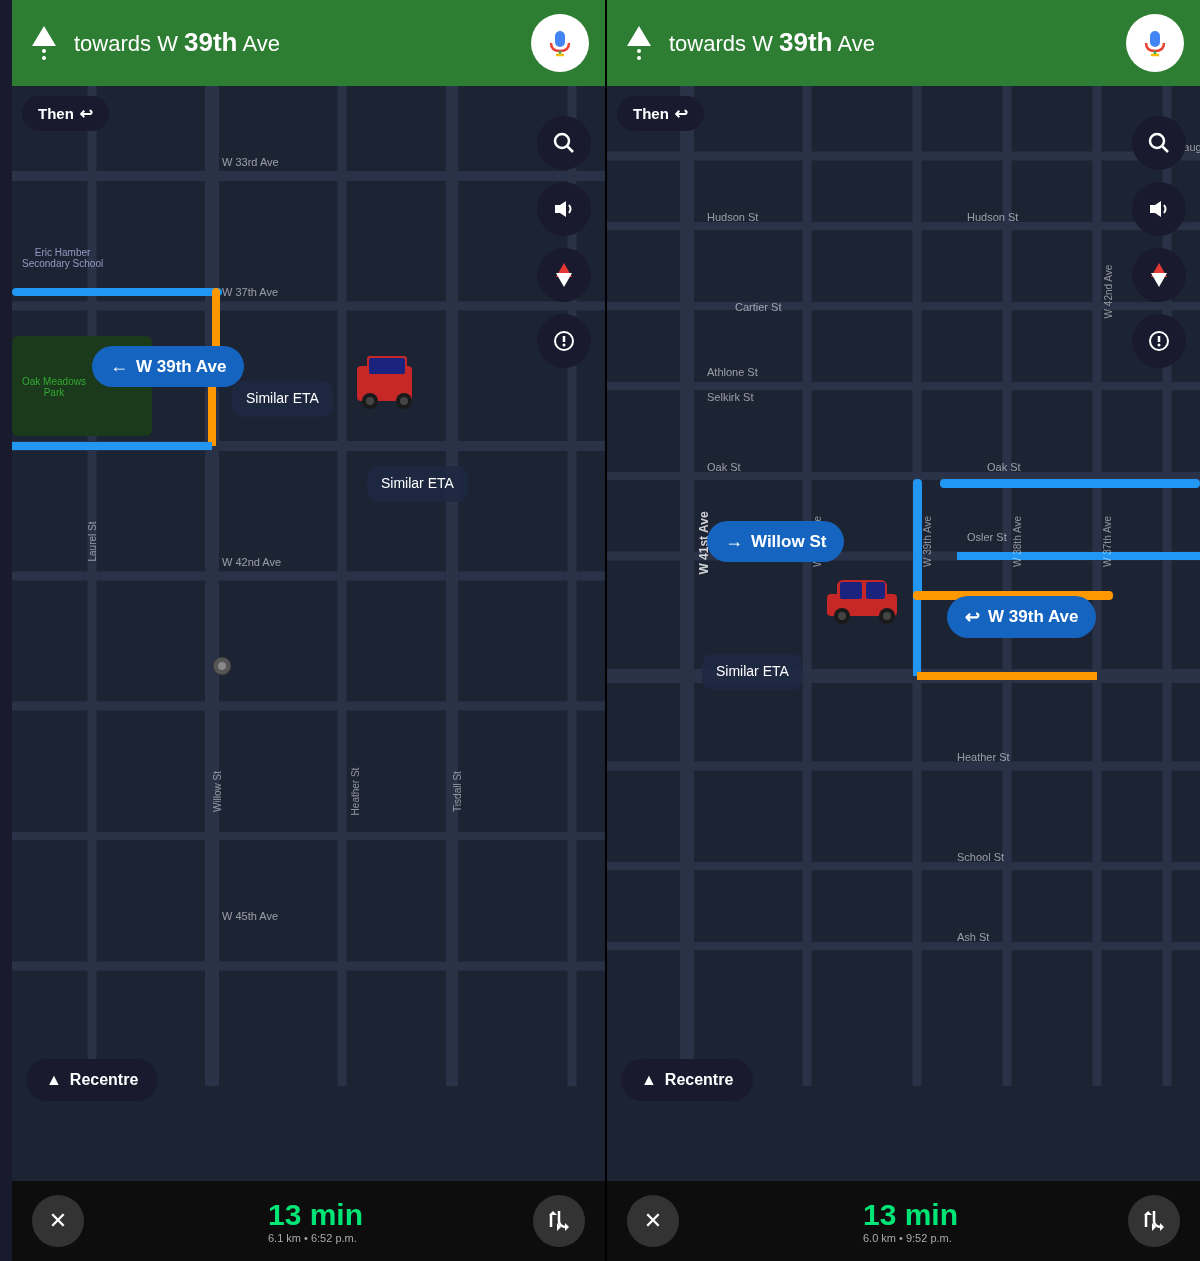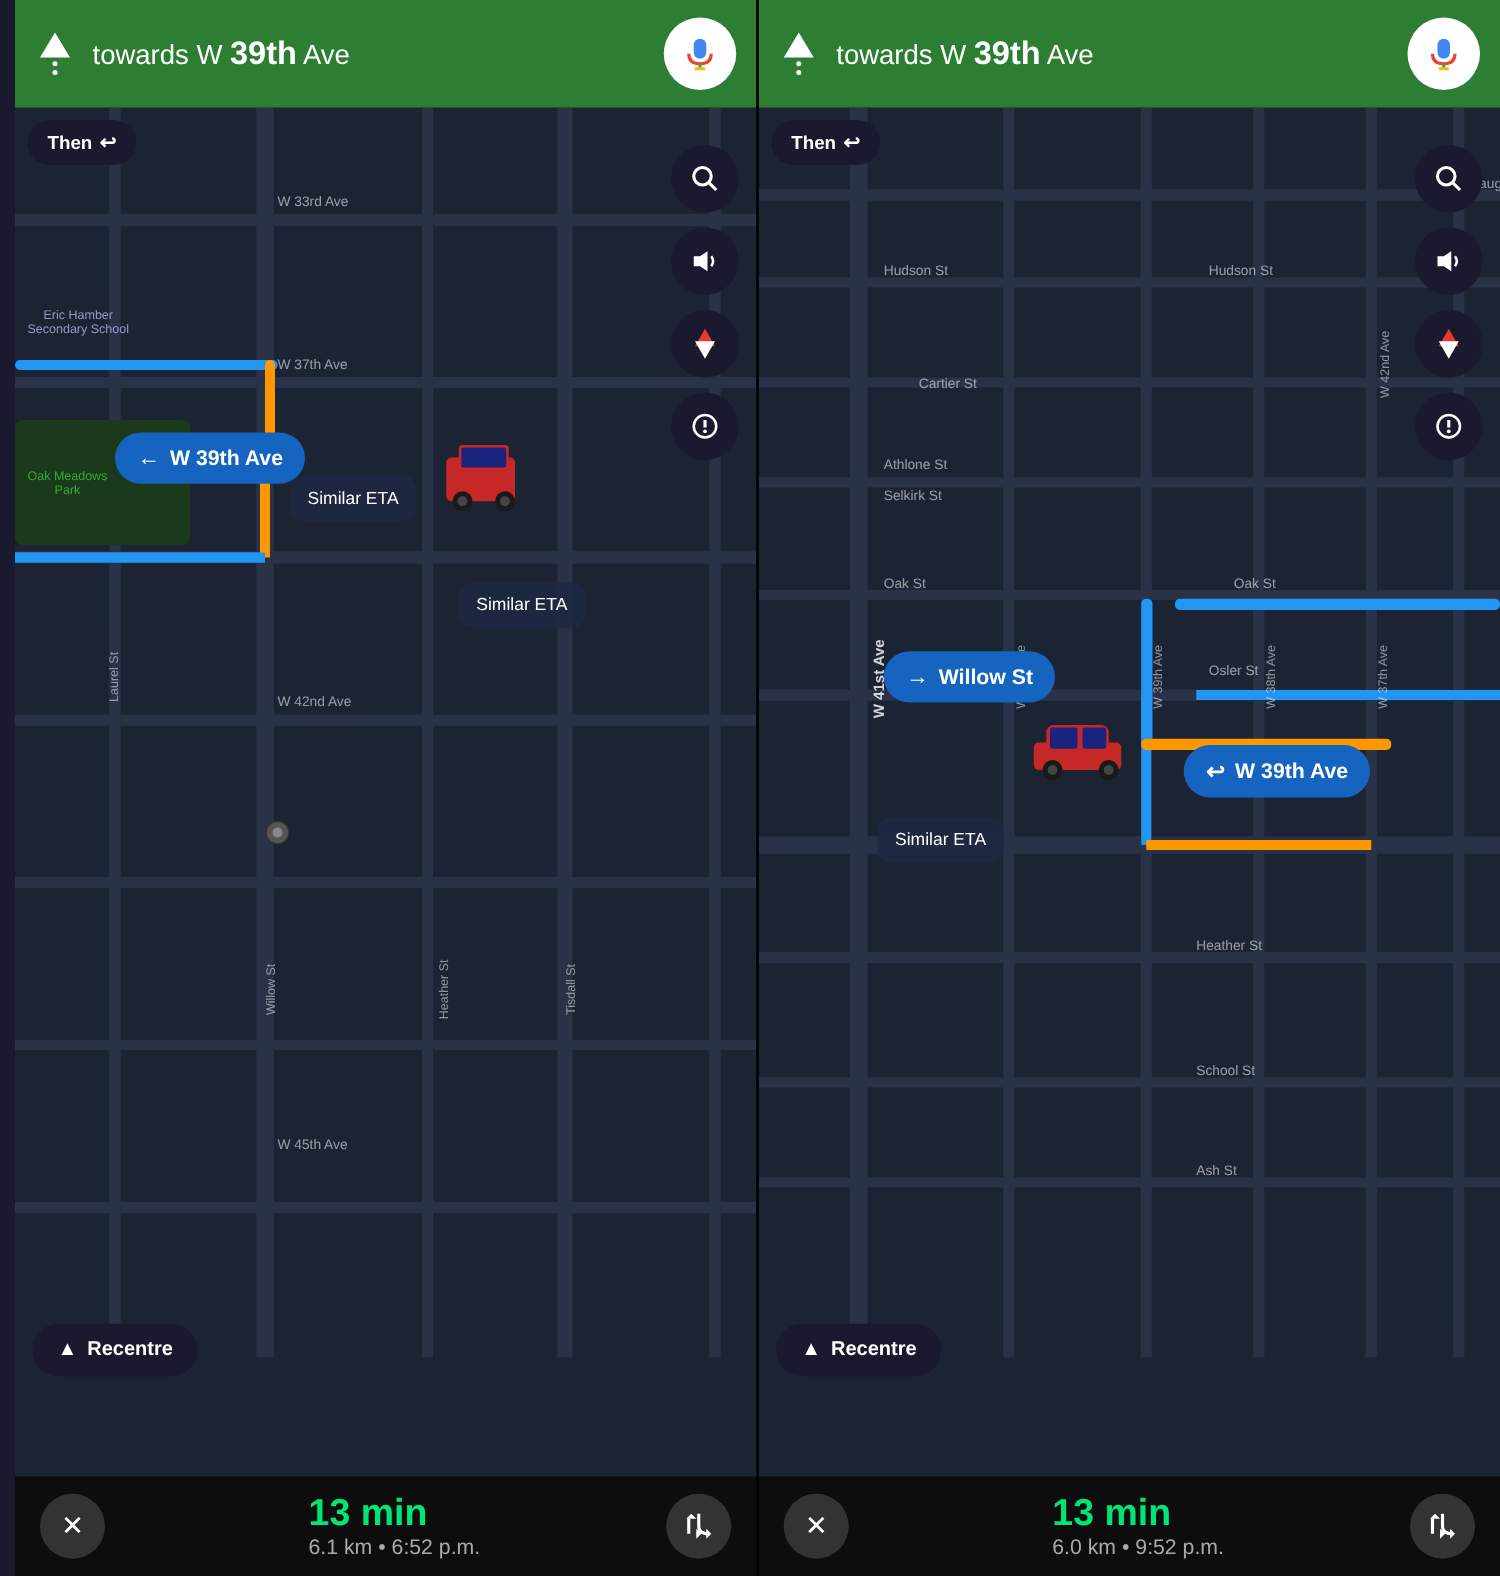--- a/index.html
+++ b/index.html
@@ -268,21 +268,21 @@
     }
 
     .eta-time {
       color: #00e676;
       font-size: 30px;
       font-weight: 700;
     }
 
     .eta-details {
       color: #aaa;
-      font-size: 17px;
+      font-size: 11px;
     }
 
     .alt-routes-btn {
       width: 52px;
       height: 52px;
       background: #333;
       border-radius: 50%;
       display: flex;
       align-items: center;
       justify-content: center;

